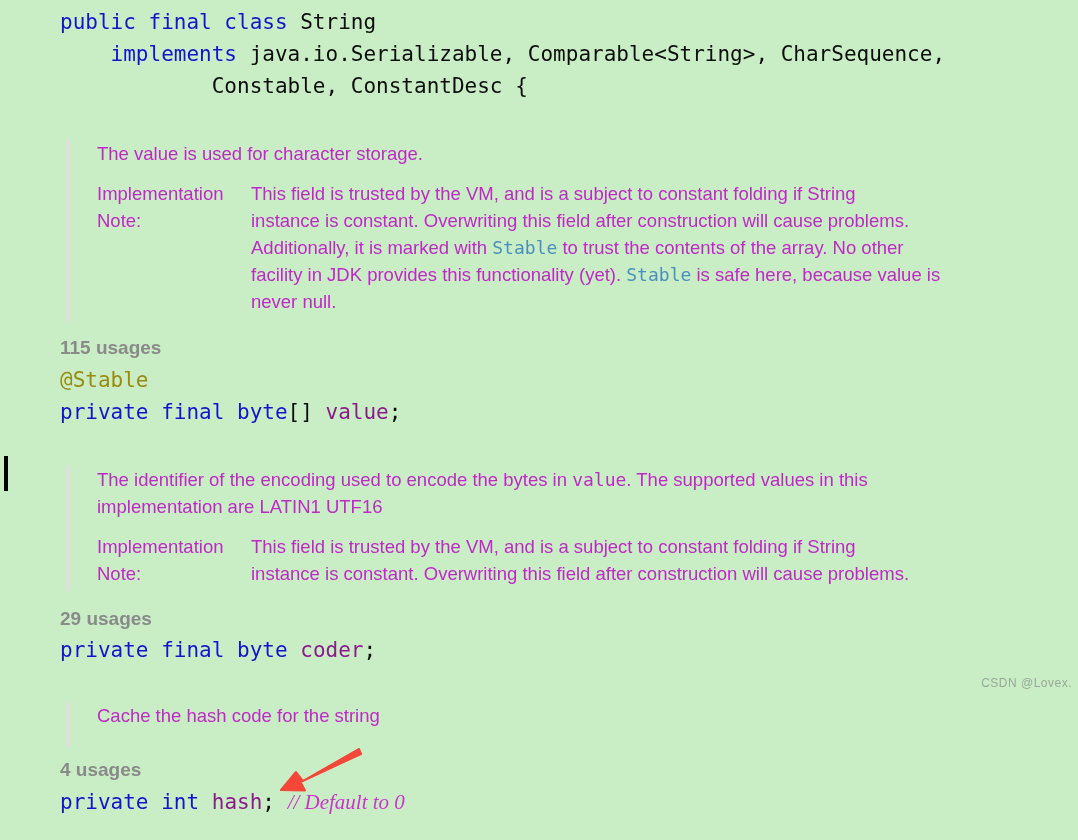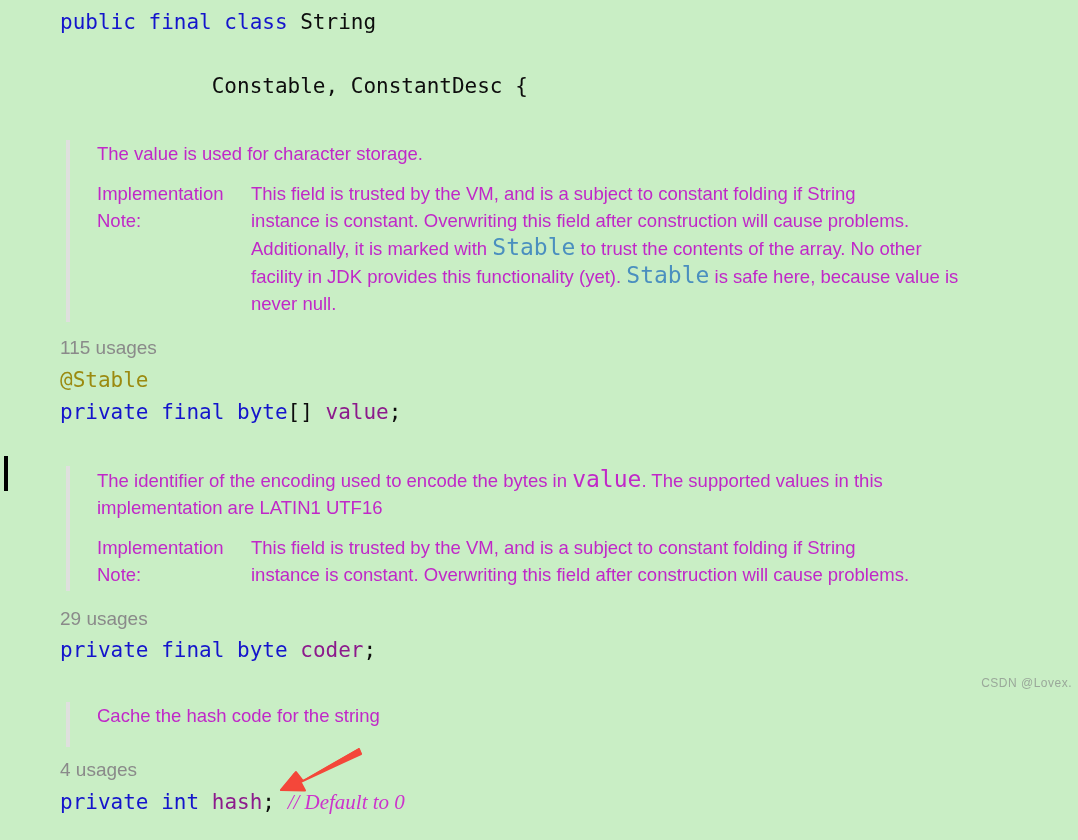--- a/index.html
+++ b/index.html
@@ -37,20 +37,21 @@
   .comment { color: #cc33cc; font-style: italic; font-family: Liberation Serif, serif; }
 
   
   .usages {
     position: absolute;
     font-family: "Liberation Sans", sans-serif;
     font-size: 19px;
     line-height: 24px;
     color: #8a8a8a;
     white-space: pre;
+    font-weight: bold;
   }
 
   
   .doc {
     position: absolute;
     border-left: 4px solid #dfe0de;
     padding-left: 12px;
     box-sizing: border-box;
   }
   .doc-inner {
@@ -74,21 +75,21 @@
   .doc-tag-name {
     width: 154px;
     flex: 0 0 154px;
     white-space: pre-wrap;
   }
   .doc-tag-body {
     white-space: pre;
   }
   .mono-code {
     font-family: "DejaVu Sans Mono", monospace;
-    font-size: 23px;
+    font-size: 18px;
     color: #4a8fbf;
   }
   .mono-code.plainmono {
     color: #c028c8;
   }
   .gap {
     height: 13px;
   }
 
   
@@ -116,20 +117,21 @@
     white-space: pre;
   }
 </style>
 </head>
 <body>
 
 <div class="editor">
 
   <div class="code" style="left:60px; top:6px;"><span class="kw">public final class </span><span class="plain">String</span></div>
 
+  <div class="code" style="left:60px; top:38px;"><span class="plain">    </span><span class="kw">implements </span><span class="plain">java.io.Serializable, Comparable&lt;String&gt;, CharSequence,</span></div>
 
   <div class="code" style="left:60px; top:70px;"><span class="plain">            </span><span class="plain">Constable, ConstantDesc {</span></div>
 
   <div class="doc" style="left:66px; top:140px; width:960px; height:182px;">
     <div class="doc-inner">
       <div class="doc-p">The value is used for character storage.</div>
       <div class="gap"></div>
       <div class="doc-tag-table">
         <div class="doc-tag-name">Implementation Note:</div>
         <div class="doc-tag-body"><span>This field is trusted by the VM, and is a subject to constant folding if String</span><br><span>instance is constant. Overwriting this field after construction will cause problems.</span><br><span>Additionally, it is marked with <span class="mono-code">Stable</span> to trust the contents of the array. No other</span><br><span>facility in JDK provides this functionality (yet). <span class="mono-code">Stable</span> is safe here, because value is</span><br><span>never null.</span></div>

